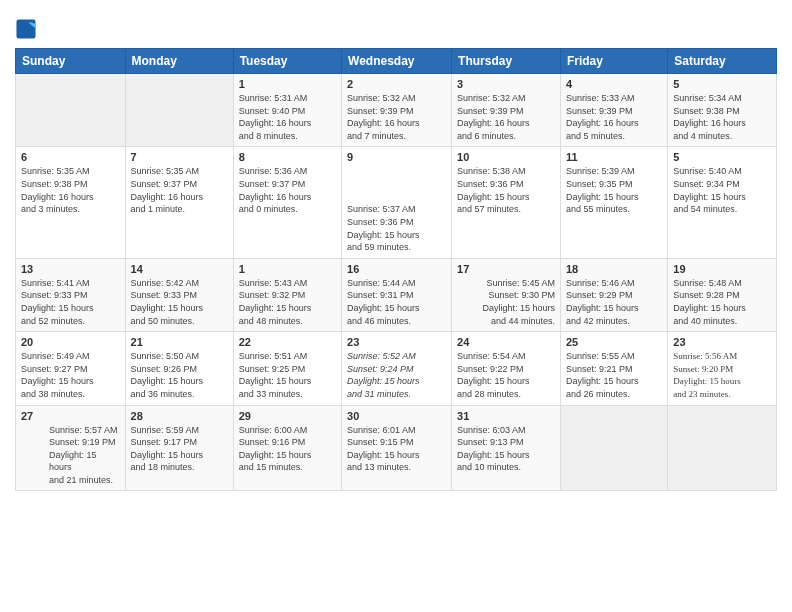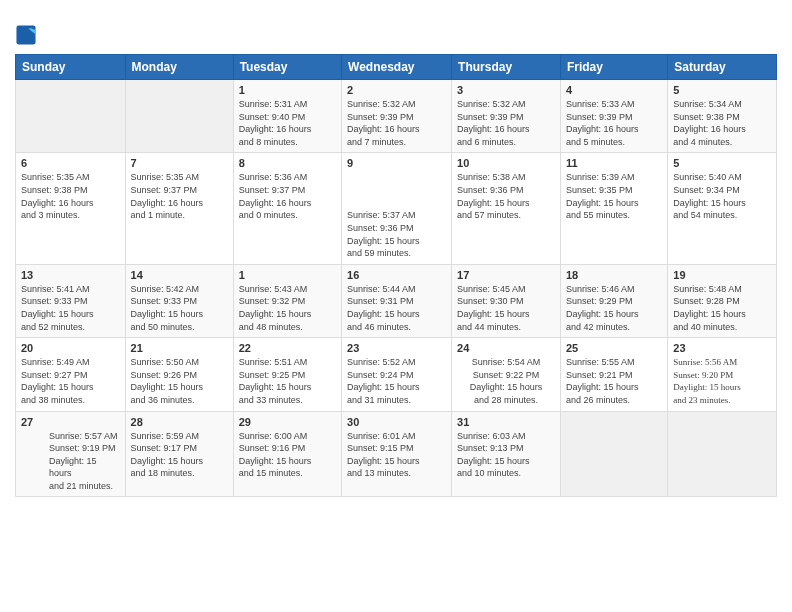--- a/index.html
+++ b/index.html
@@ -6,21 +6,21 @@
     body {
       width: 792px;
       height: 612px;
       font-family: Arial, sans-serif;
       background: #fff;
       overflow: hidden;
     }
     .page {
       width: 792px;
       height: 612px;
-      padding: 24px 15px;
+      padding: 18px 15px;
     }
     .header {
       display: flex;
       justify-content: space-between;
       align-items: flex-start;
       margin-bottom: 8px;
     }
     .logo {
       display: flex;
       align-items: center;
@@ -246,21 +246,21 @@
           </td>
           <td>
             <span class="day-num">16</span>
             <div class="day-info" style="white-space: pre-line;">Sunrise: 5:44 AM
 Sunset: 9:31 PM
 Daylight: 15 hours
 and 46 minutes.</div>
           </td>
           <td>
             <span class="day-num">17</span>
-            <div class="day-info" style="white-space: pre-line;">Sunrise: 5:45 AM
+            <div class="day-info" style="white-space: pre-line; text-align: right;">Sunrise: 5:45 AM
 Sunset: 9:30 PM
 Daylight: 15 hours
 and 44 minutes.</div>
           </td>
           <td>
             <span class="day-num">18</span>
             <div class="day-info" style="white-space: pre-line;">Sunrise: 5:46 AM
 Sunset: 9:29 PM
 Daylight: 15 hours
 and 42 minutes.</div>
@@ -290,28 +290,28 @@
           </td>
           <td>
             <span class="day-num">22</span>
             <div class="day-info" style="white-space: pre-line;">Sunrise: 5:51 AM
 Sunset: 9:25 PM
 Daylight: 15 hours
 and 33 minutes.</div>
           </td>
           <td>
             <span class="day-num">23</span>
-            <div class="day-info" style="white-space: pre-line;">Sunrise: 5:52 AM
+            <div class="day-info" style="white-space: pre-line; font-style: italic;">Sunrise: 5:52 AM
 Sunset: 9:24 PM
 Daylight: 15 hours
 and 31 minutes.</div>
           </td>
           <td>
             <span class="day-num">24</span>
-            <div class="day-info" style="white-space: pre-line; text-align: center;">Sunrise: 5:54 AM
+            <div class="day-info" style="white-space: pre-line;">Sunrise: 5:54 AM
 Sunset: 9:22 PM
 Daylight: 15 hours
 and 28 minutes.</div>
           </td>
           <td>
             <span class="day-num">25</span>
             <div class="day-info" style="white-space: pre-line;">Sunrise: 5:55 AM
 Sunset: 9:21 PM
 Daylight: 15 hours
 and 26 minutes.</div>

